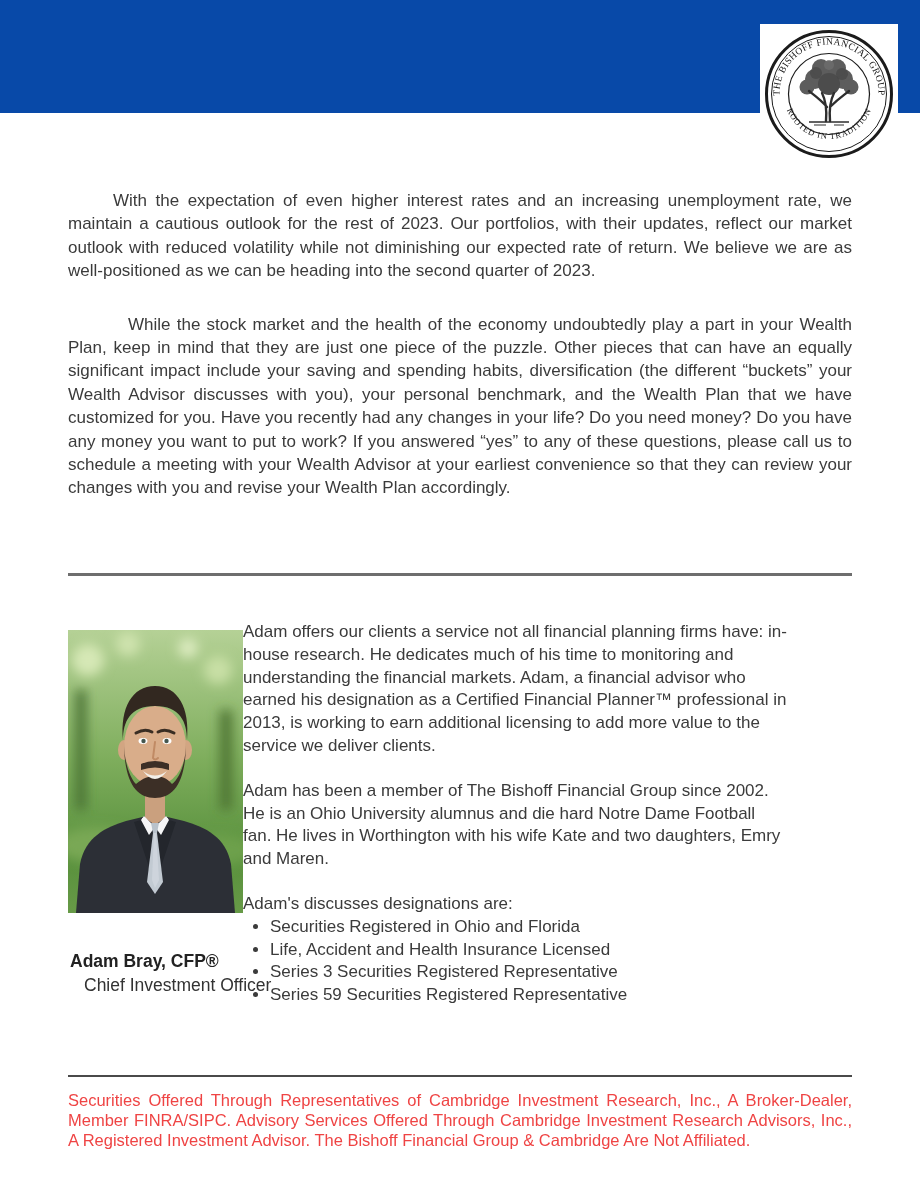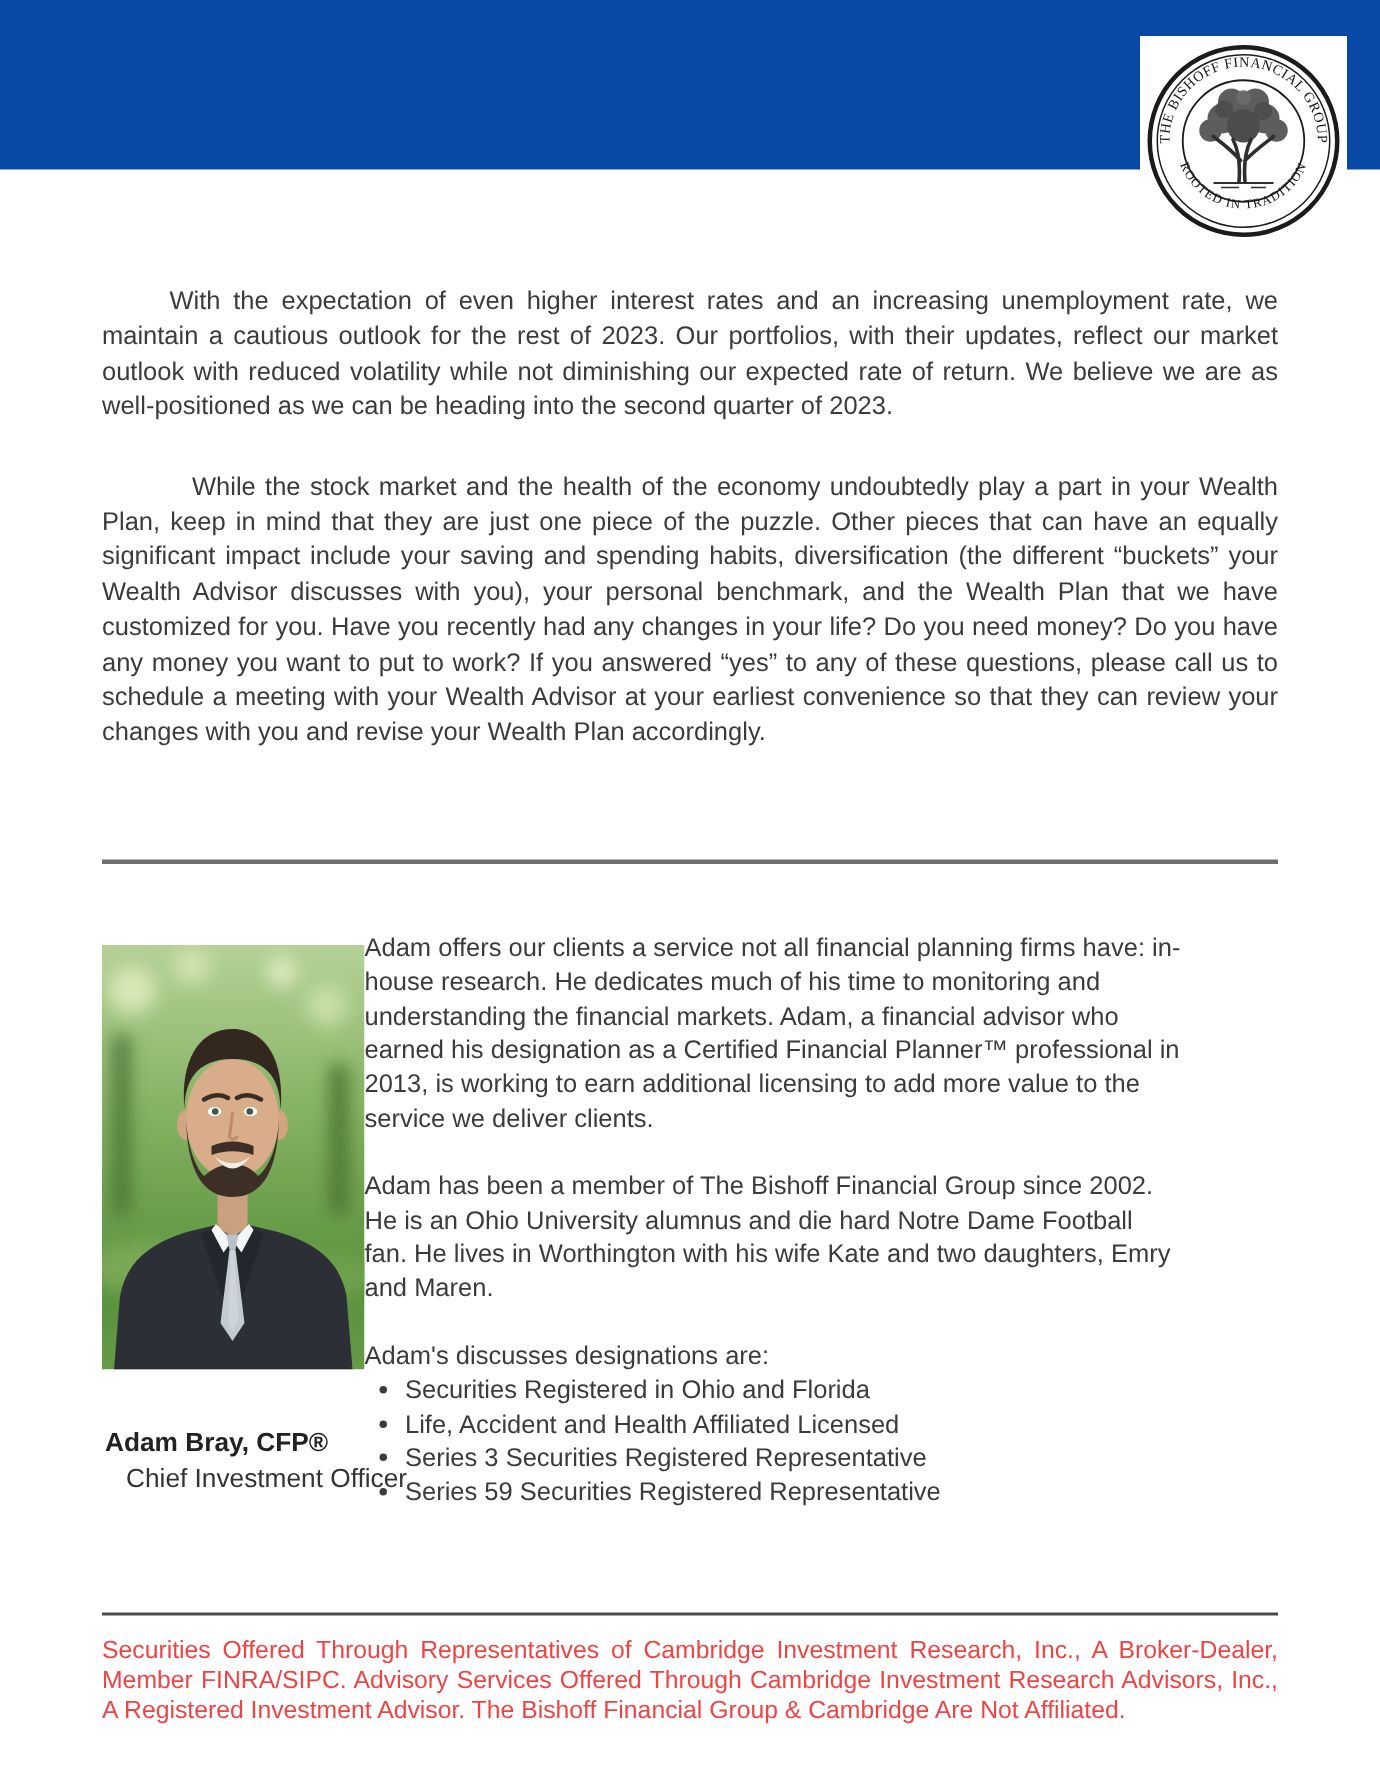--- a/index.html
+++ b/index.html
@@ -188,21 +188,21 @@
         </svg>
         <div class="bio-name">Adam Bray, CFP®</div>
         <div class="bio-title">Chief Investment Officer</div>
       </div>
       <div class="bio-right">
         <p>Adam offers our clients a service not all financial planning firms have: in-house research. He dedicates much of his time to monitoring and understanding the financial markets. Adam, a financial advisor who earned his designation as a Certified Financial Planner™ professional in 2013, is working to earn additional licensing to add more value to the service we deliver clients.</p>
         <p class="gap">Adam has been a member of The Bishoff Financial Group since 2002. He is an Ohio University alumnus and die hard Notre Dame Football fan. He lives in Worthington with his wife Kate and two daughters, Emry and Maren.</p>
         <p class="gap">Adam's discusses designations are:</p>
         <ul class="designations">
           <li>Securities Registered in Ohio and Florida</li>
-          <li>Life, Accident and Health Affiliated Licensed</li>
+          <li>Life, Accident and Health Insurance Licensed</li>
           <li>Series 3 Securities Registered Representative</li>
           <li>Series 59 Securities Registered Representative</li>
         </ul>
       </div>
     </div>
   </div>
 
   <div class="footer-rule"></div>
   <div class="footer-text">Securities Offered Through Representatives of Cambridge Investment Research, Inc., A Broker-Dealer, Member FINRA/SIPC. Advisory Services Offered Through Cambridge Investment Research Advisors, Inc., A Registered Investment Advisor. The Bishoff Financial Group &amp; Cambridge Are Not Affiliated.</div>
 

